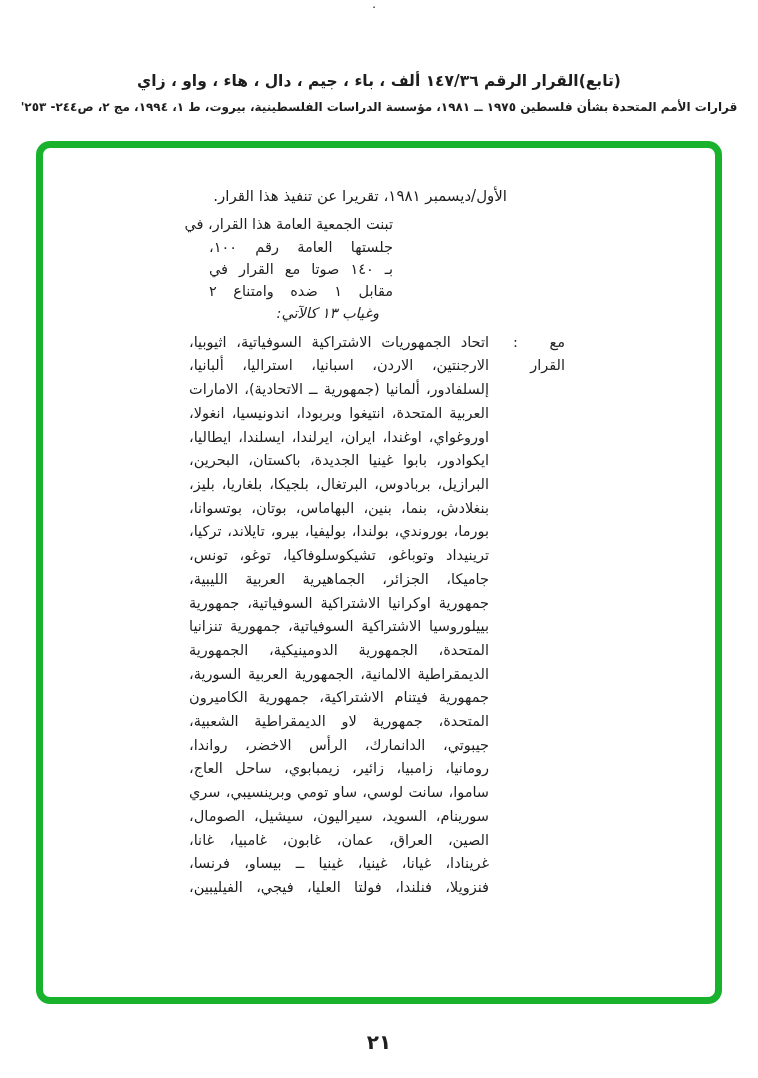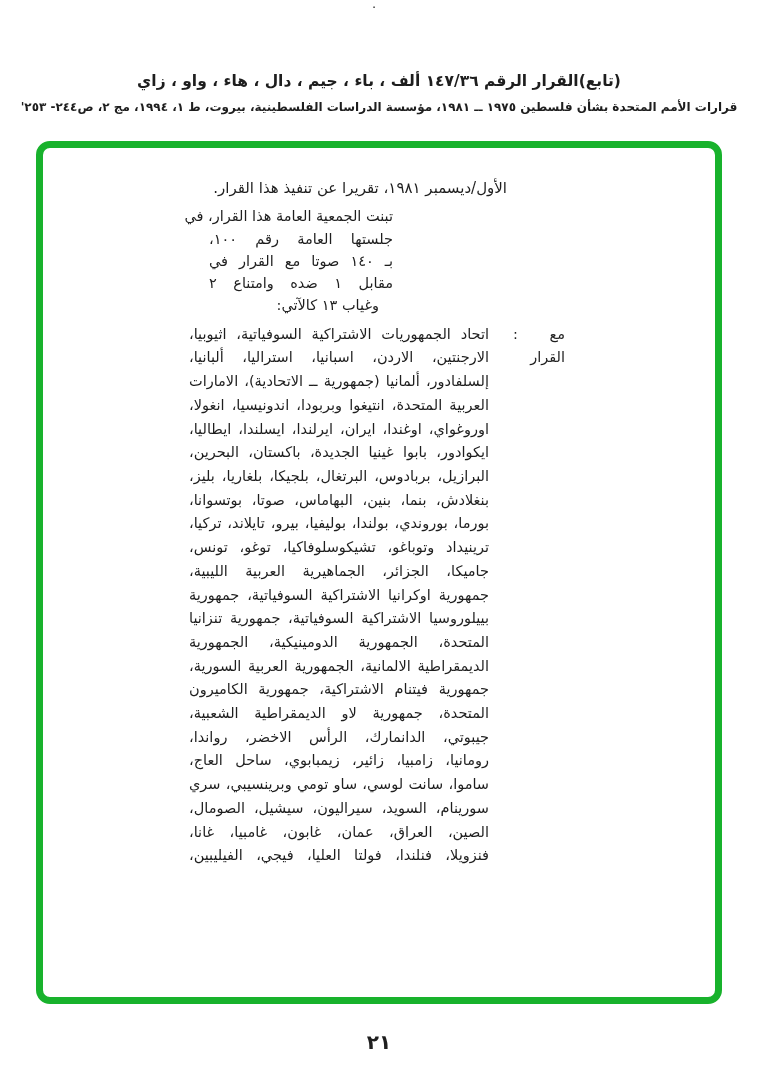--- a/index.html
+++ b/index.html
@@ -33,21 +33,21 @@
   .frame {
     position:absolute; top:141px; left:36px;
     width:686px; height:863px;
     box-sizing:border-box;
     border:7px solid #18b22c;
     border-radius:14px;
     background:#ffffff;
   }
 
   .content {
-    position:absolute; top:8px; right:0; left:0;
+    position:absolute; top:16px; right:0; left:0;
     padding:21px 0 0 8px;
     font-size:14.5px;
     line-height:22.3px;
   }
 
   .cont-line {
     margin:0 208px 0 0;
     text-align:right;
     white-space:nowrap;
     font-size:15px;
@@ -59,20 +59,21 @@
   }
   .adopt-line {
     line-height:22.3px;
     white-space:nowrap;
     text-align:right;
     text-align-last:justify;
   }
   .adopt-line:last-child {
     text-align-last:auto;
     margin-right:14px;
+    font-style:italic;
   }
 
   .vote-row {
     display:flex;
     margin:6px 150px 0 0;
     align-items:flex-start;
   }
   .vote-label {
     width:52px;
     display:flex;
@@ -131,35 +132,36 @@
           <span>:</span>
         </div>
         <div class="vote-text">
             <div class="country-line">اتحاد الجمهوريات الاشتراكية السوفياتية، اثيوبيا،</div>
             <div class="country-line">الارجنتين، الاردن، اسبانيا، استراليا، ألبانيا،</div>
             <div class="country-line">إلسلفادور، ألمانيا (جمهورية ــ الاتحادية)، الامارات</div>
             <div class="country-line">العربية المتحدة، انتيغوا وبربودا، اندونيسيا، انغولا،</div>
             <div class="country-line">اوروغواي، اوغندا، ايران، ايرلندا، ايسلندا، ايطاليا،</div>
             <div class="country-line">ايكوادور، بابوا غينيا الجديدة، باكستان، البحرين،</div>
             <div class="country-line">البرازيل، بربادوس، البرتغال، بلجيكا، بلغاريا، بليز،</div>
-            <div class="country-line">بنغلادش، بنما، بنين، البهاماس، صوتا، بوتسوانا،</div>
+            <div class="country-line">بنغلادش، بنما، بنين، البهاماس، بوتان، بوتسوانا،</div>
             <div class="country-line">بورما، بوروندي، بولندا، بوليفيا، بيرو، تايلاند، تركيا،</div>
             <div class="country-line">ترينيداد وتوباغو، تشيكوسلوفاكيا، توغو، تونس،</div>
             <div class="country-line">جاميكا، الجزائر، الجماهيرية العربية الليبية،</div>
             <div class="country-line">جمهورية اوكرانيا الاشتراكية السوفياتية، جمهورية</div>
             <div class="country-line">بييلوروسيا الاشتراكية السوفياتية، جمهورية تنزانيا</div>
             <div class="country-line">المتحدة، الجمهورية الدومينيكية، الجمهورية</div>
             <div class="country-line">الديمقراطية الالمانية، الجمهورية العربية السورية،</div>
             <div class="country-line">جمهورية فيتنام الاشتراكية، جمهورية الكاميرون</div>
             <div class="country-line">المتحدة، جمهورية لاو الديمقراطية الشعبية،</div>
             <div class="country-line">جيبوتي، الدانمارك، الرأس الاخضر، رواندا،</div>
             <div class="country-line">رومانيا، زامبيا، زائير، زيمبابوي، ساحل العاج،</div>
             <div class="country-line">ساموا، سانت لوسي، ساو تومي وبرينسيبي، سري</div>
             <div class="country-line">سورينام، السويد، سيراليون، سيشيل، الصومال،</div>
             <div class="country-line">الصين، العراق، عمان، غابون، غامبيا، غانا،</div>
+            <div class="country-line">غرينادا، غيانا، غينيا، غينيا ــ بيساو، فرنسا،</div>
             <div class="country-line">فنزويلا، فنلندا، فولتا العليا، فيجي، الفيليبين،</div>
           </div>
       </div>
 
     </div>
   </div>
 
   <div class="page-number">٢١</div>
 
 </div>

